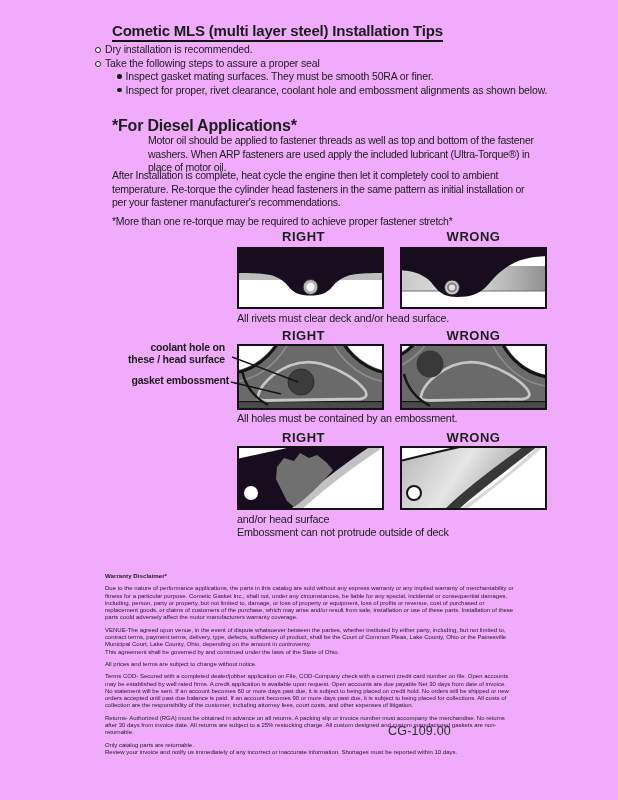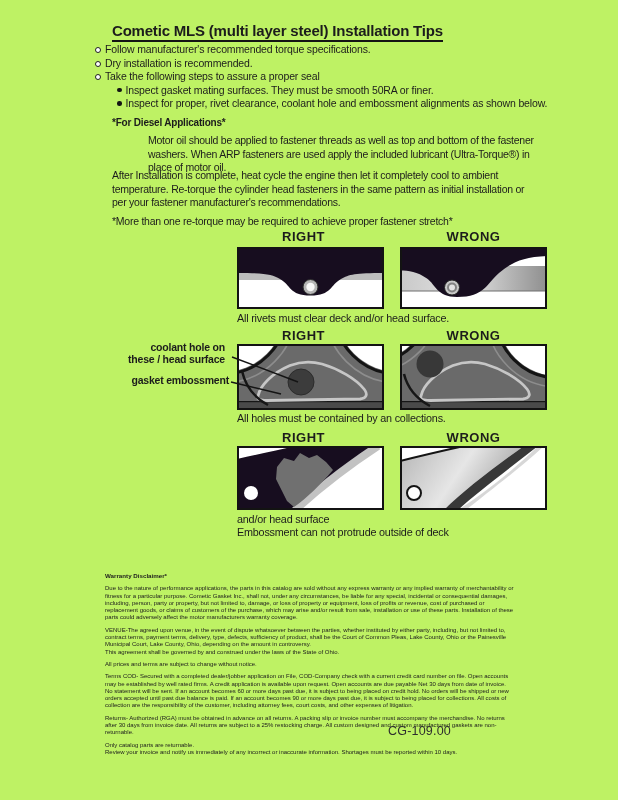--- a/index.html
+++ b/index.html
@@ -1,60 +1,56 @@
 <!DOCTYPE html>
 <html><head>
 <meta charset="utf-8">
 <style>
   html,body{margin:0;padding:0;background:#e8e8e8;}
   .page{
-    position:relative;width:618px;height:800px;background:#bef264;
+    position:relative;width:618px;height:800px;background:#f0abfc;
     font-family:"Liberation Sans","DejaVu Sans",sans-serif;color:#1c1c1c;
     overflow:hidden;margin:0 auto;
   }
   .abs{position:absolute;}
   .title{
     font-size:15px;font-weight:bold;letter-spacing:-0.2px;
     border-bottom:2px solid #141414;padding-bottom:1px;white-space:nowrap;
   }
   .tips{font-size:10.5px;line-height:13.6px;letter-spacing:-0.15px;width:480px;}
   .brow{display:flex;align-items:flex-start;}
   .brow .mark{
     width:4px;height:4px;border:1px solid #222;border-radius:50%;
     margin:4px 4px 0 0;flex:0 0 auto;background:#fff;
   }
   .srow{display:flex;align-items:flex-start;margin-left:22px;}
   .srow .mark{
     width:4.5px;height:4.5px;border-radius:50%;background:#141414;
     margin:4px 4px 0 0;flex:0 0 auto;
   }
-  .h2{font-size:10px;font-weight:bold;letter-spacing:-0.2px;}
+  .h2{font-size:16px;font-weight:bold;letter-spacing:-0.2px;}
   .body-par{font-size:10.5px;line-height:13.6px;letter-spacing:-0.25px;}
   .dg-label{font-size:13px;font-weight:bold;letter-spacing:0.5px;text-align:center;width:147px;}
   .caption{font-size:10.8px;font-weight:normal;letter-spacing:-0.2px;line-height:12.5px;}
   .callout{font-size:10.5px;font-weight:bold;letter-spacing:-0.2px;text-align:right;line-height:11.5px;}
   .dbox{display:block;}
   .fine{font-size:6px;line-height:7.3px;width:410px;letter-spacing:0;}
   .fine p{margin:0 0 5px 0;white-space:pre-line;text-align:left;}
   .fine .fh{font-weight:bold;font-size:6.2px;margin-bottom:6px;}
   .footer-code{font-size:12.5px;color:#2e2e2e;letter-spacing:0.2px;}
   .leader{pointer-events:none;z-index:6;}
 </style>
 </head>
 <body>
 
 <div class="page">
 
   <div class="abs title" style="left:112px;top:22px;">Cometic MLS (multi layer steel) Installation Tips</div>
 
   <div class="abs tips" style="left:95px;top:43px;">
-    <div class="brow">
-      <span class="mark"></span>
-      <span>Follow manufacturer's recommended torque specifications.</span>
-    </div>
     <div class="brow">
       <span class="mark"></span>
       <span>Dry installation is recommended.</span>
     </div>
     <div class="brow">
       <span class="mark"></span>
       <span>Take the following steps to assure a proper seal</span>
     </div>
     <div class="srow">
       <span class="mark"></span>
@@ -143,21 +139,21 @@
     <path d="M4,30 C7,42 15,54 30,62" fill="none" stroke="#161616" stroke-width="2.5"></path>
     <circle cx="30" cy="20" r="13.5" fill="#383838"></circle>
     <rect x="1" y="1" width="145" height="64" fill="none" stroke="#131313" stroke-width="2"></rect>
   </svg>
 
   <svg class="abs leader" style="left:95px;top:340px;" width="215" height="65" viewBox="0 0 215 65">
     <line x1="137" y1="17" x2="203" y2="42" stroke="#141414" stroke-width="1.4"></line>
     <line x1="136" y1="42" x2="186" y2="54" stroke="#141414" stroke-width="1.4"></line>
   </svg>
 
-  <div class="abs caption" style="left:237px;top:412px;">All holes must be contained by an collections.</div>
+  <div class="abs caption" style="left:237px;top:412px;">All holes must be contained by an embossment.</div>
 
   <div class="abs dg-label" style="left:230px;top:430px;">RIGHT</div>
   <div class="abs dg-label" style="left:400px;top:430px;">WRONG</div>
 
   <svg class="abs dbox" style="left:237px;top:446px;" width="147" height="64" viewBox="0 0 147 64">
     <rect x="0" y="0" width="147" height="64" fill="#ffffff"></rect>
     <path d="M141,0 C112,19 80,44 58,64" fill="none" stroke="#c2c2c2" stroke-width="8"></path>
     <path d="M0,13 C22,8 42,4 58,0 H134 C106,19 74,43 53,64 H0 Z" fill="#170d1f"></path>
     <path d="M40,21 L47,12 L57,15 L63,7 L72,12 L80,9 L89,16 L96,24 C84,38 70,52 57,61 L50,55 L45,45 L39,33 Z" fill="#707070"></path>
     <circle cx="14" cy="47" r="7" fill="#ffffff"></circle>

